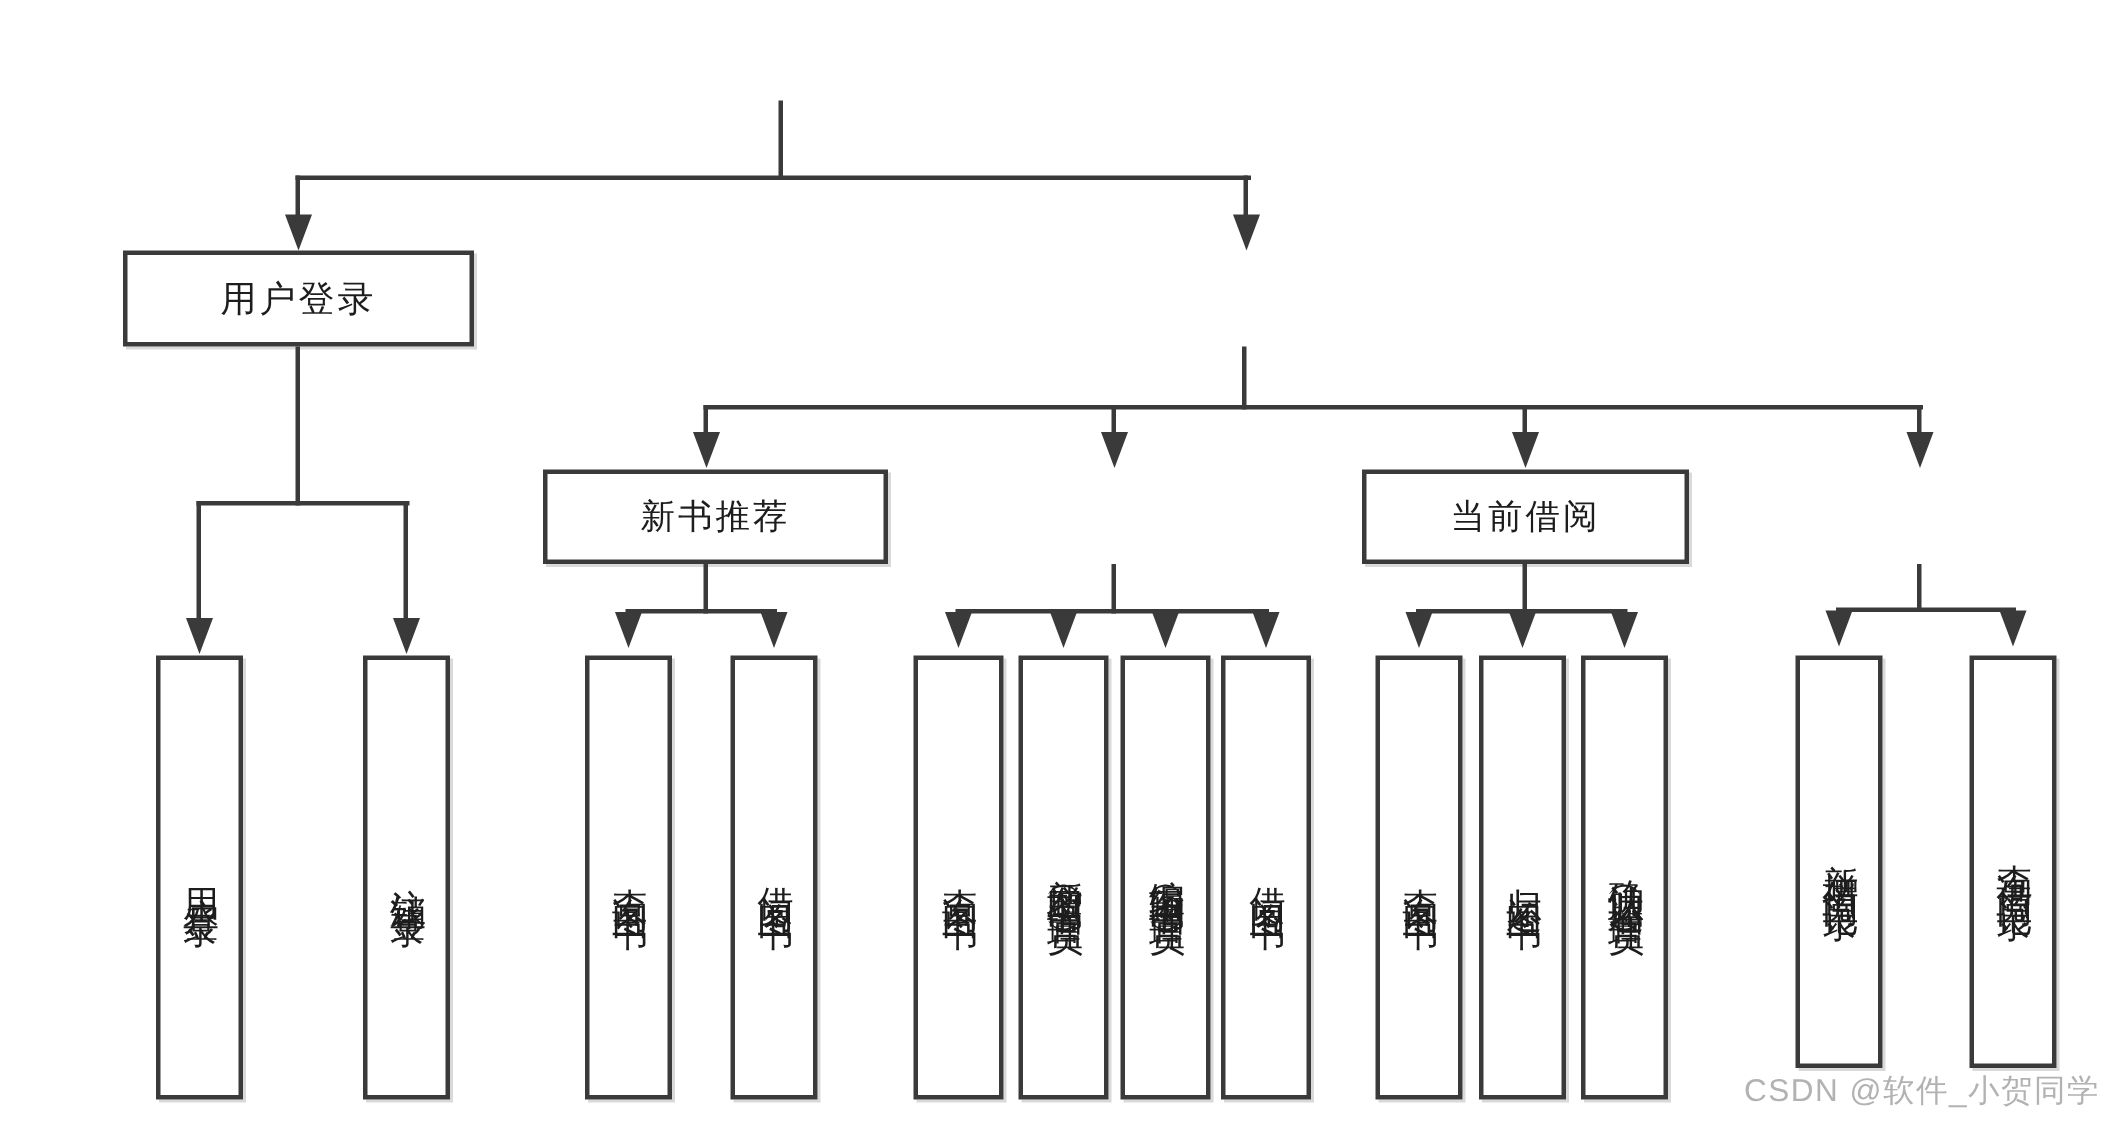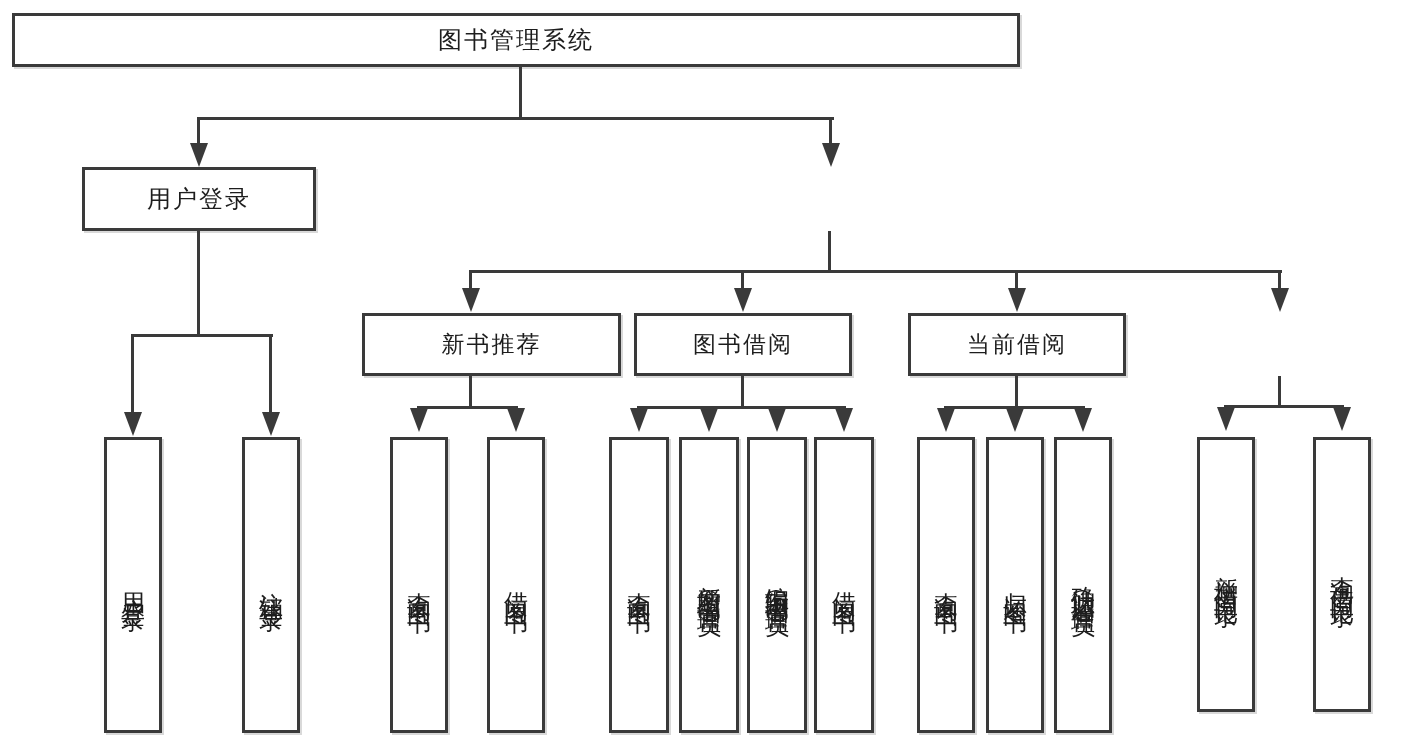--- a/index.html
+++ b/index.html
@@ -34,21 +34,20 @@
   .watermark{
     position:absolute;right:5px;top:713px;font-size:21px;letter-spacing:1px;
     color:var(--watermark);white-space:nowrap;
   }
 </style>
 </head>
 <body>
 
 <div class="canvas">
 
-  <div class="box h" style="left:12px;top:13px;width:1008px;height:54px;">图书管理系统</div>
 
   <div class="ln" style="left:519px;top:67px;width:3px;height:52px;"></div>
   <div class="ln" style="left:197px;top:117px;width:637px;height:3px;"></div>
   <div class="ln" style="left:197px;top:117px;width:3px;height:30px;"></div>
   <div class="ar" style="left:190px;top:143px;"></div>
   <div class="ln" style="left:829px;top:117px;width:3px;height:30px;"></div>
   <div class="ar" style="left:822px;top:143px;"></div>
 
   <div class="box h" style="left:82px;top:167px;width:234px;height:64px;">用户登录</div>
 
@@ -63,22 +62,21 @@
   <div class="ln" style="left:469px;top:270px;width:813px;height:3px;"></div>
   <div class="ln" style="left:469px;top:270px;width:3px;height:20px;"></div>
   <div class="ar" style="left:462px;top:288px;"></div>
   <div class="ln" style="left:741px;top:270px;width:3px;height:20px;"></div>
   <div class="ar" style="left:734px;top:288px;"></div>
   <div class="ln" style="left:1015px;top:270px;width:3px;height:20px;"></div>
   <div class="ar" style="left:1008px;top:288px;"></div>
   <div class="ln" style="left:1278px;top:270px;width:3px;height:20px;"></div>
   <div class="ar" style="left:1271px;top:288px;"></div>
 
-  <div class="box h3" style="left:362px;top:313px;width:259px;height:63px;text-align:center;">新书推荐</div>
-  <div class="box h3" style="left:634px;top:313px;width:218px;height:63px;">图书借阅</div>
+  <div class="box h3" style="left:362px;top:313px;width:230px;height:63px;text-align:center;">新书推荐</div>
   <div class="box h3" style="left:908px;top:313px;width:218px;height:63px;text-align:right;">当前借阅</div>
 
   <div class="ln" style="left:469px;top:376px;width:3px;height:33px;"></div>
   <div class="ln" style="left:417px;top:406px;width:101px;height:3px;"></div>
   <div class="ar" style="left:410px;top:408px;"></div>
   <div class="ar" style="left:507px;top:408px;"></div>
 
   <div class="ln" style="left:741px;top:376px;width:3px;height:33px;"></div>
   <div class="ln" style="left:637px;top:406px;width:209px;height:3px;"></div>
   <div class="ar" style="left:630px;top:408px;"></div>
@@ -108,14 +106,15 @@
   <div class="box v" style="left:747px;top:437px;width:60px;height:296px;letter-spacing:4px;">编辑图书（管理员）</div>
   <div class="box v" style="left:814px;top:437px;width:60px;height:296px;">借阅图书</div>
 
   <div class="box v" style="left:917px;top:437px;width:58px;height:296px;">查询图书</div>
   <div class="box v" style="left:986px;top:437px;width:58px;height:296px;">归还图书</div>
   <div class="box v" style="left:1054px;top:437px;width:58px;height:296px;letter-spacing:4px;">确认归还（管理员）</div>
 
   <div class="box v" style="left:1197px;top:437px;width:58px;height:275px;">新增借阅记录</div>
   <div class="box v" style="left:1313px;top:437px;width:58px;height:275px;">查询借阅记录</div>
 
+  <div class="watermark">CSDN @软件_小贺同学</div>
 
 </div>
 
 </body></html>

